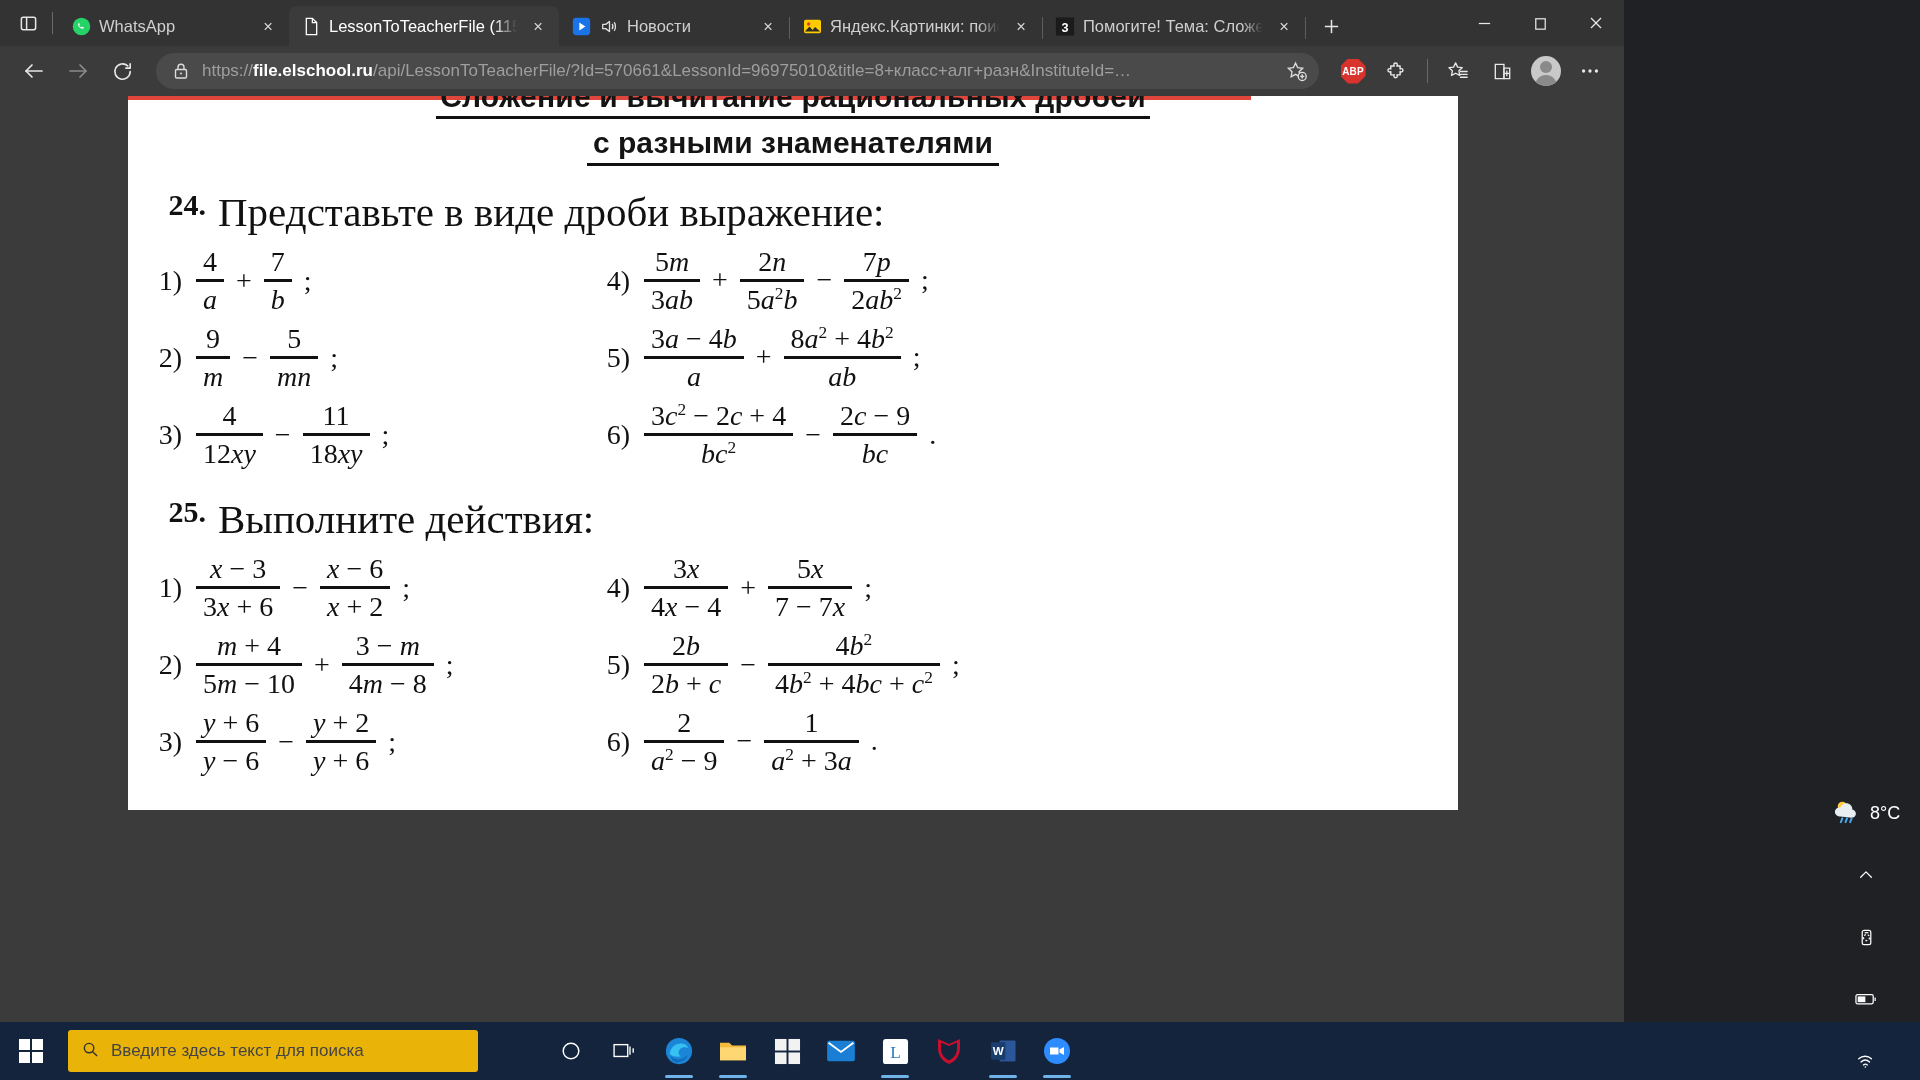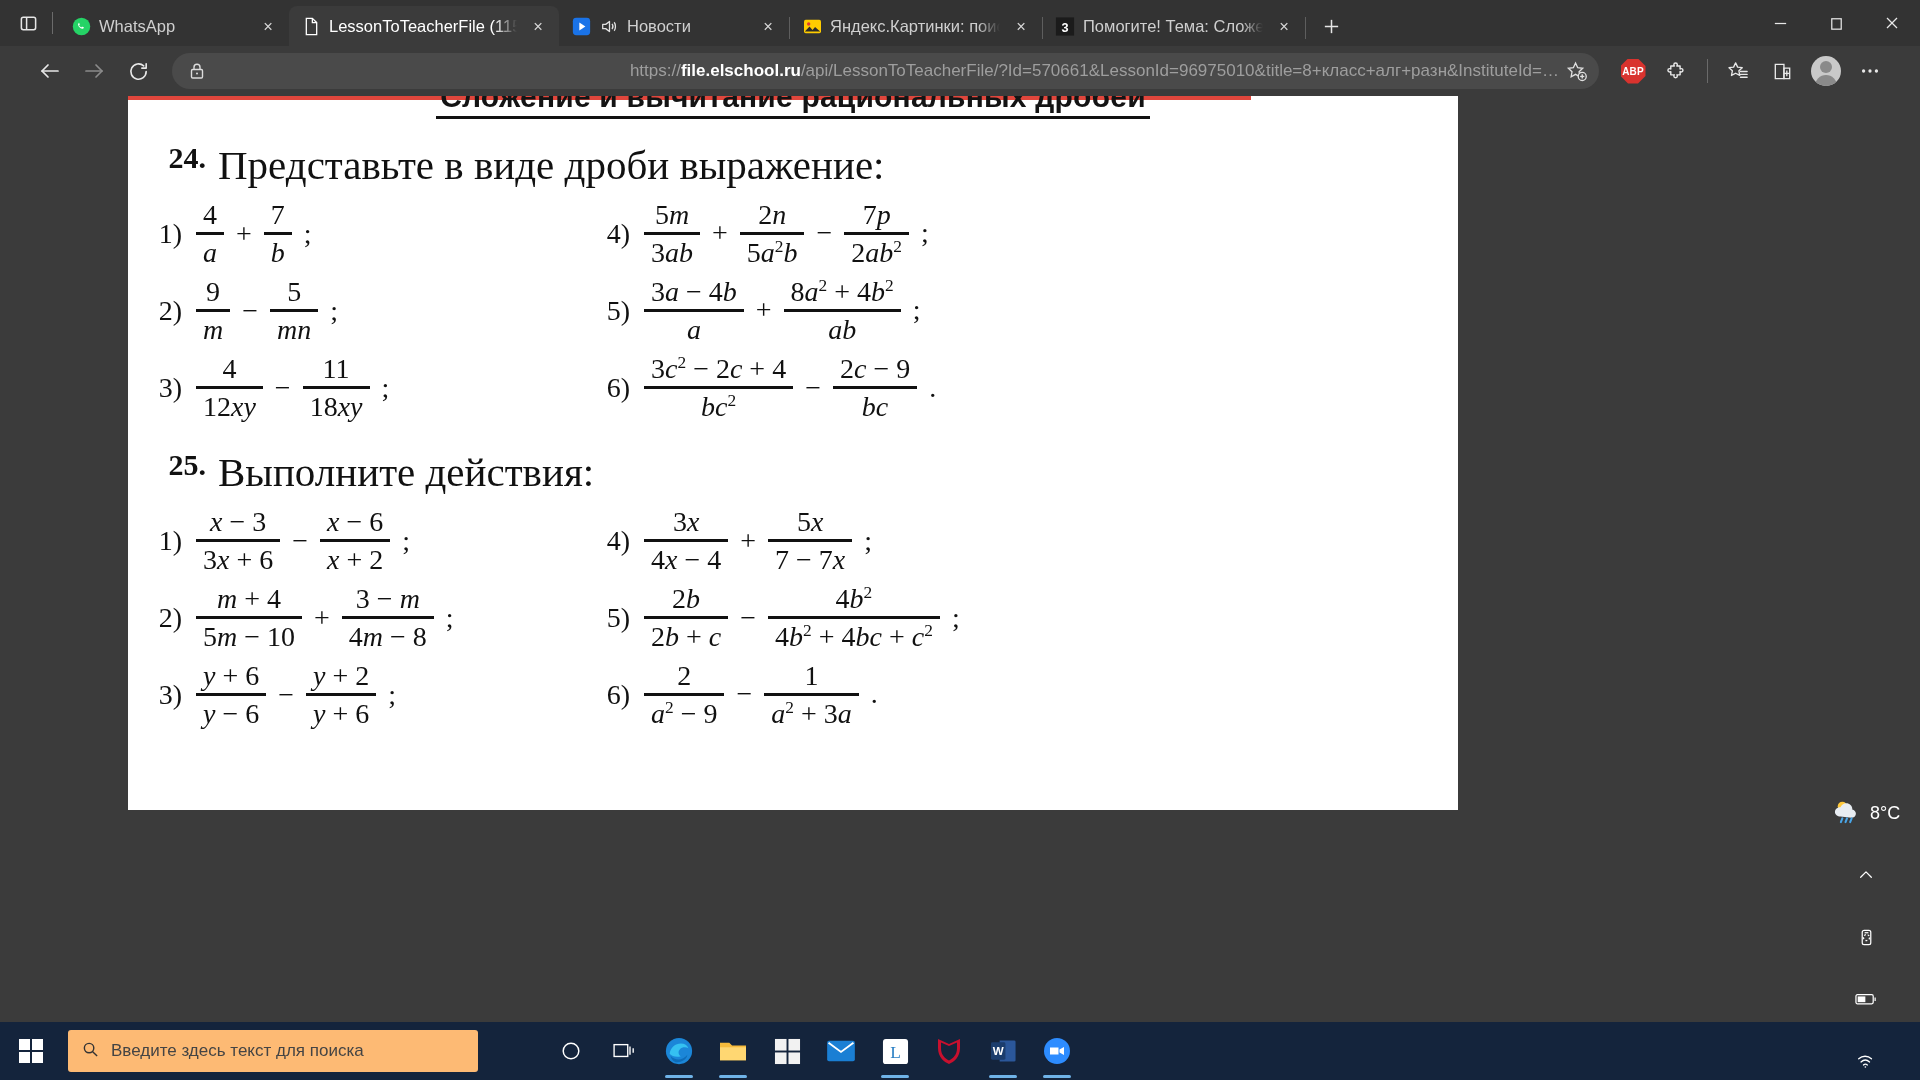--- a/index.html
+++ b/index.html
@@ -4,21 +4,21 @@
 <style>
   * { box-sizing: border-box; margin: 0; padding: 0; }
   html, body {
     width: 1920px; height: 1080px;
     overflow: hidden;
     background: #202124;
     font-family: "Liberation Sans", sans-serif;
   }
 
   
-  .browser { width: 1920px; height: 1022px; background: #fde047; position: relative; }
+  .browser { width: 1624px; height: 1022px; background: #fde047; position: relative; }
 
   
   .tabstrip {
     height: 46px; background: #333333;
     display: flex; align-items: flex-end; padding-left: 8px; position: relative;
   }
   .tab-os-btn {
     width: 40px; height: 38px; display: flex; align-items: center; justify-content: center;
     margin-bottom: 4px; border-radius: 4px;
   }
@@ -48,21 +48,21 @@
   .newtab {
     width: 38px; height: 34px; display: flex; align-items: center; justify-content: center;
     color: #e2e2e2; margin: 0 0 3px 6px; border-radius: 5px;
   }
   .wincontrols { position: absolute; right: 0; top: 0; height: 46px; display: flex; }
   .wincontrols div {
     width: 56px; height: 46px; display: flex; align-items: center; justify-content: center; color: #e8e8e8;
   }
 
   
-  .navbar { height: 50px; background: #3b3b3b; display: flex; align-items: center; padding: 0 30px; gap: 4px; text-align: right; }
+  .navbar { height: 50px; background: #3b3b3b; display: flex; align-items: center; padding: 0 14px; gap: 4px; }
   .navbtn {
     width: 40px; height: 40px; border-radius: 50%;
     display: flex; align-items: center; justify-content: center; color: #e8e8e8; flex: 0 0 40px;
   }
   .navbtn.dim { color: #8b8b8b; }
   .omnibox {
     flex: 1 1 auto; height: 36px; background: #4a4a4a; border-radius: 18px;
     display: flex; align-items: center; padding: 0 6px 0 14px; margin: 0 10px; min-width: 0;
   }
   .omnibox .lock { width: 22px; flex: 0 0 22px; display: flex; align-items: center; justify-content: center; color: #dcdcdc; }
@@ -137,21 +137,21 @@
     position: absolute; left: 0; top: 1022px; width: 1920px; height: 58px;
     background: #14243c; display: flex; align-items: center;
     font-family: "Liberation Sans", sans-serif;
   }
   .start {
     width: 62px; height: 58px; display: flex; align-items: center; justify-content: center;
   }
   .winlogo { width: 24px; height: 24px; display: grid; grid-template-columns: 11px 11px; grid-template-rows: 11px 11px; gap: 2px; }
   .winlogo i { background: #ffffff; display: block; }
   .searchbox {
-    width: 410px; height: 42px; background: #fdba74; border-radius: 3px; margin-left: 6px;
+    width: 410px; height: 42px; background: #eab308; border-radius: 3px; margin-left: 6px;
     display: flex; align-items: center; padding-left: 14px; gap: 12px;
   }
   .searchbox .stext { color: #444; font-size: 17px; }
   .tbicon {
     width: 54px; height: 58px; display: flex; align-items: center; justify-content: center; position: relative;
   }
   .tbicon.run::after {
     content: ""; position: absolute; bottom: 2px; left: 13px; width: 28px; height: 3px;
     background: #6fb3e8; border-radius: 2px;
   }
@@ -347,20 +347,21 @@
     </div>
   </div>
 
   <div class="viewport">
     <div class="page">
       <div class="redline"></div>
 
       <div class="doc">
         <div class="title-wrap">
           <div class="title1">Сложение и вычитание рациональных дробей</div><br>
+          <div class="title2">с разными знаменателями</div>
         </div>
 
         <div id="tasks">
             <div class="task">
               <span class="task-num">24.</span>
               <span class="task-title">Представьте в виде дроби выражение:</span>
             </div>
             <div class="cols">
               <div class="col">
                 <div class="item">

